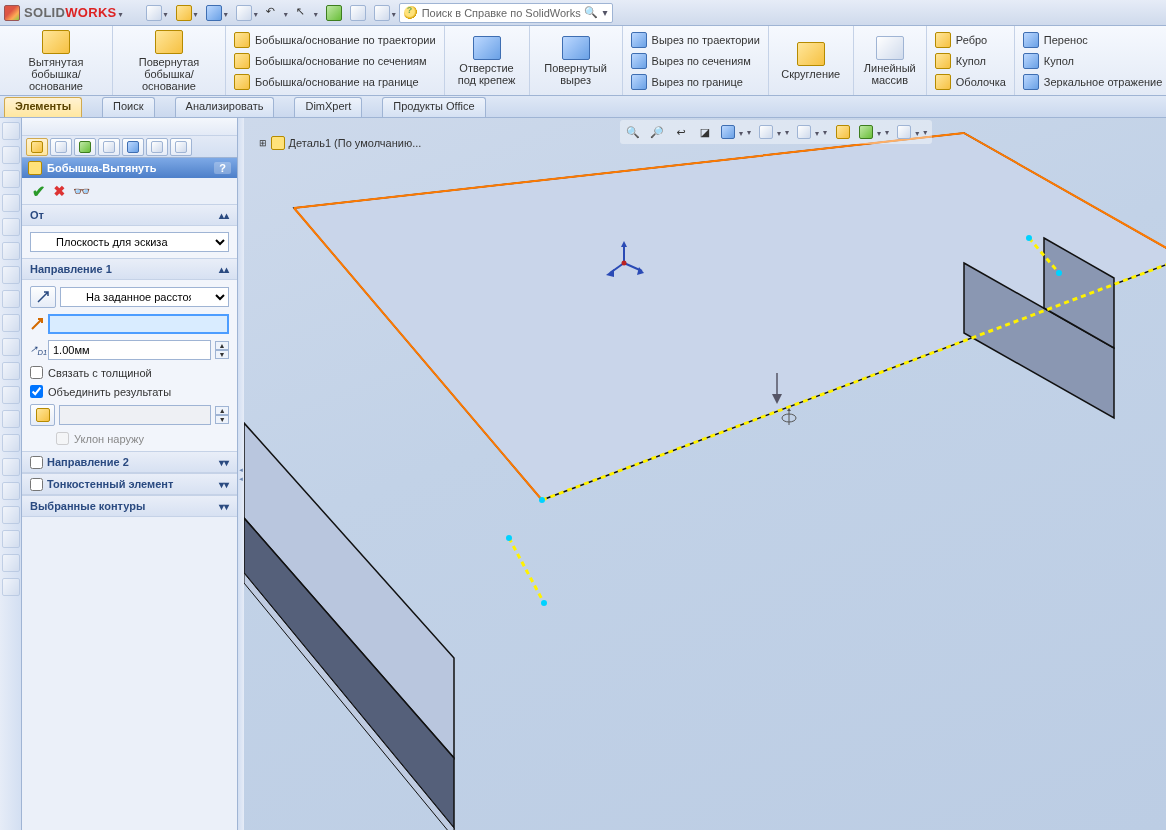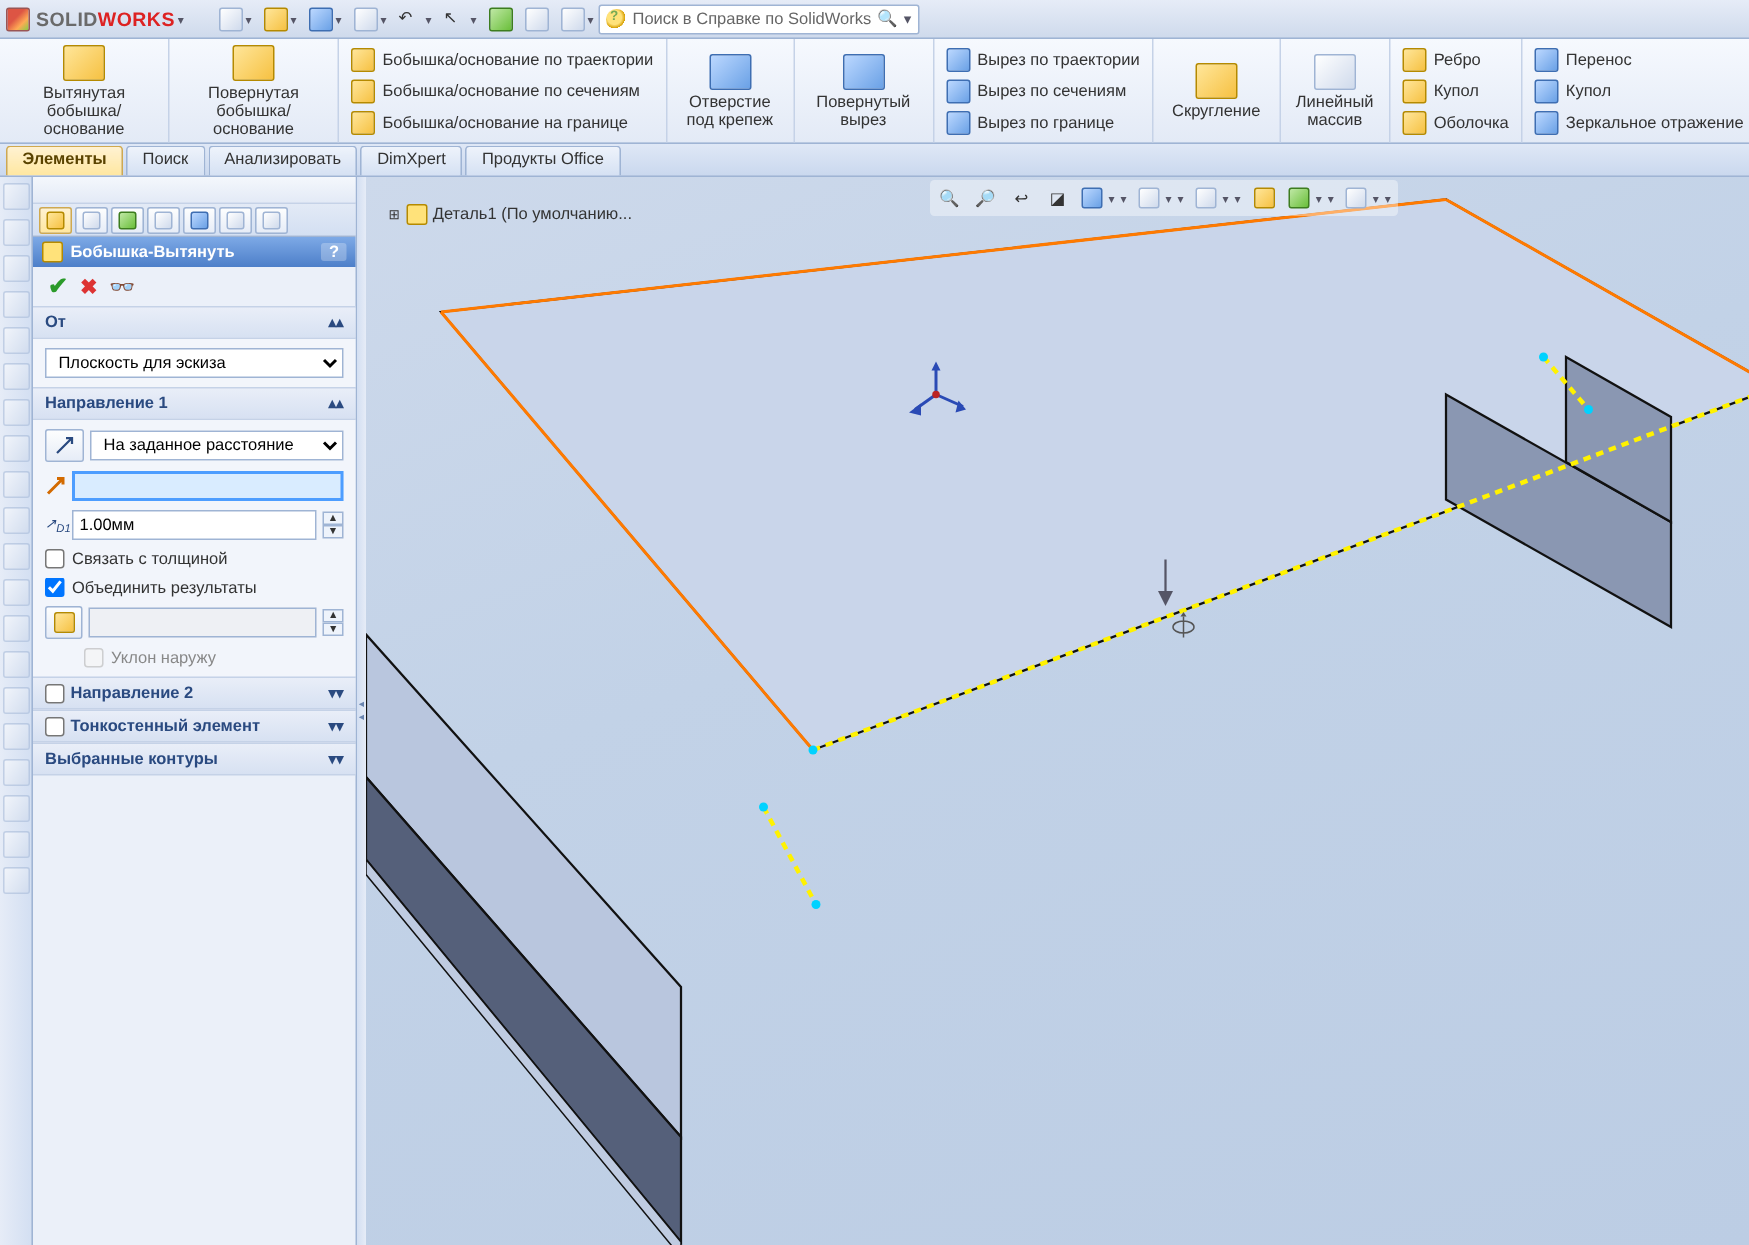--- a/index.html
+++ b/index.html
@@ -24,21 +24,21 @@
 .ribbon { height: 70px; background: linear-gradient(#f6f9fe,#e3eaf6); border-bottom:1px solid #9fb4d4; display:flex; }
 .rib-group { display:flex; flex-direction:column; align-items:center; justify-content:center; padding:2px 6px; border-right:1px solid #c5d2e7; }
 .rib-big { display:flex; flex-direction:column; align-items:center; width:100px; justify-content:center; height:100%; cursor:pointer; }
 .rib-big .ico { width:28px; height:24px; }
 .rib-big .lbl { text-align:center; font-size:11px; color:#333; line-height:12px; margin-top:2px;}
 .rib-stack { display:flex; flex-direction:column; justify-content:center; gap:3px; height:100%; }
 .rib-item { display:flex; align-items:center; gap:5px; cursor:pointer; padding:1px 2px; white-space:nowrap; }
 .rib-item .ico { width:16px; height:16px; }
 
 
-.cmd-tabs { height:22px; background: linear-gradient(#dfe8f6,#cad8ee); display:flex; align-items:flex-end; border-bottom:1px solid #9fb4d4; padding-left:4px; gap:2px;}
+.cmd-tabs { height:22px; background: linear-gradient(#dfe8f6,#cad8ee); display:flex; align-items:flex-end; border-bottom:1px solid #9fb4d4; padding-left:4px; gap:20px;}
 .cmd-tab { height:20px; padding:2px 10px 0; border:1px solid #9fb4d4; border-bottom:none; border-radius:3px 3px 0 0; background:linear-gradient(#eef3fb,#d5e1f3); font-size:11px; cursor:pointer;}
 .cmd-tab.active { background:linear-gradient(#fff2d2,#ffe7a0); border-color:#d0a94f; font-weight:bold; color:#5a4300; }
 
 
 .hud { position:absolute; top: 120px; left: 620px; height:24px; display:flex; align-items:center; gap:2px; background:rgba(255,255,255,.4); border-radius:3px; padding:2px; }
 .hud .hbtn { width:22px; height:20px; display:flex; align-items:center; justify-content:center; border:1px solid transparent; border-radius:2px; cursor:pointer;}
 .hud .caret { width:auto; padding:0 2px; }
 
 
 .left-toolbar { position:absolute; top:118px; left:0; width:22px; bottom:0; background:linear-gradient(90deg,#e6ecf7,#d3dff2); border-right:1px solid #9fb4d4; display:flex; flex-direction:column; align-items:center; padding-top:4px; gap:6px; }
@@ -55,21 +55,21 @@
 .fm-title .help { margin-left:auto; background:#fff4; padding:0 5px; border-radius:2px; cursor:pointer; font-weight:bold;}
 .fm-ok { height:26px; display:flex; align-items:center; gap:8px; padding:4px 10px; }
 .chk { color:#2a9a2a; font-size:16px; font-weight:bold; cursor:pointer;}
 .x   { color:#d33; font-size:14px; font-weight:bold; cursor:pointer;}
 .eye { color:#4a7; font-size:14px; cursor:pointer; }
 
 .section { }
 .sec-head { height:20px; background:linear-gradient(#e9eef8,#d7e1f2); border-top:1px solid #c5d2e7; border-bottom:1px solid #c5d2e7; display:flex; align-items:center; padding:10px 8px; font-weight:bold; color:#2a4a80; cursor:pointer; }
 .sec-head .chev { margin-left:auto; font-size:10px; }
 .sec-body { padding:6px 8px; background:#f2f5fb; display:flex; flex-direction:column; gap:6px; }
-.select { width:100%; border:1px solid #9fb4d4; background:#fff; height:20px; font-size:11px; padding:0 4px; }
+.select { width:100%; border:1px solid #9fb4d4; background:#fff; height:20px; font-size:11px; padding:0 21px; }
 .row { display:flex; align-items:center; gap:4px; }
 .icon-btn { width:26px;height:22px;border:1px solid #9fb4d4;background:linear-gradient(#fdfefe,#e6ecf7);display:flex;align-items:center;justify-content:center;border-radius:2px;cursor:pointer;}
 .arrow-diag { width:14px;height:14px; }
 .arrow-diag svg { display:block;}
 .text-input { flex:1; height:20px; border:1px solid #9fb4d4; background:#fff; font-size:11px; padding:0 4px; }
 .sel-highlight { border:2px solid #4d9dff; background:#d9ecff !important; }
 .spin { width:14px; display:flex; flex-direction:column; }
 .spin div { height:9px; border:1px solid #9fb4d4; background:#eef3fb; font-size:7px; line-height:7px; text-align:center; cursor:pointer;}
 .chk-row { display:flex; align-items:center; gap:5px; }
 .chk-row input { width:13px;height:13px; }

